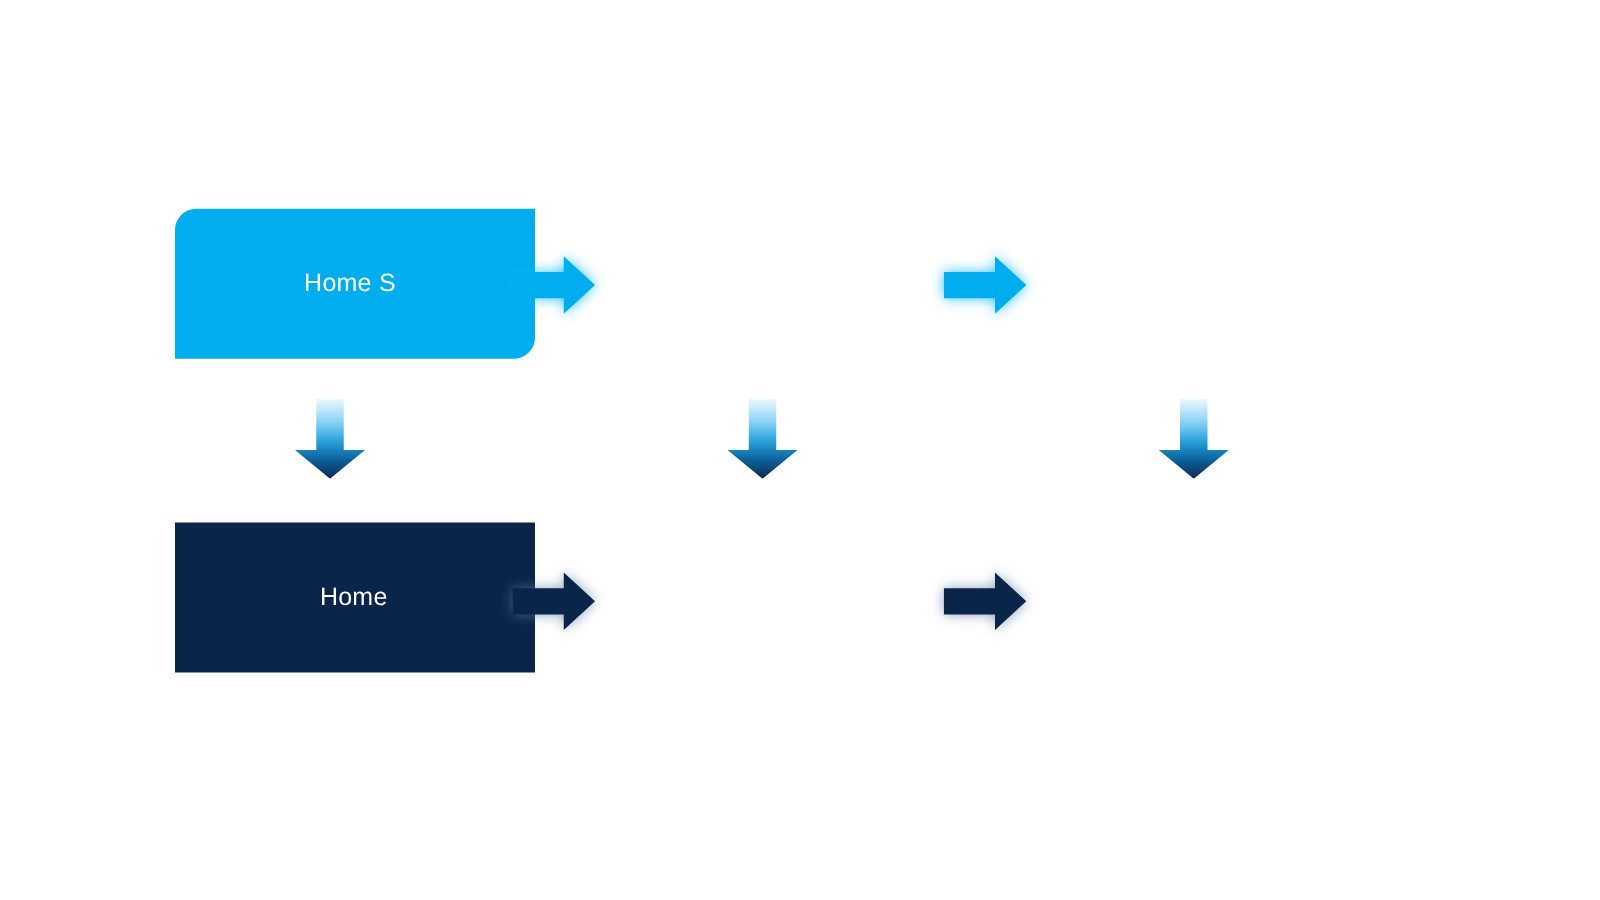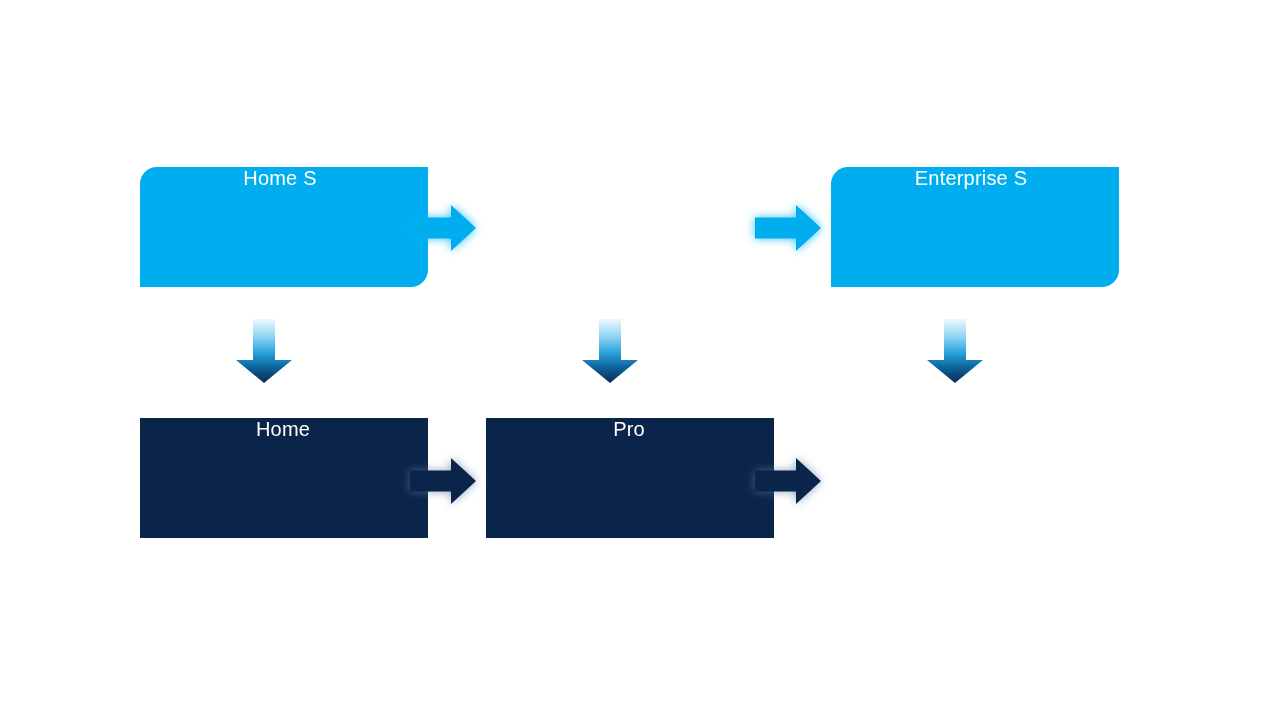--- a/index.html
+++ b/index.html
@@ -13,21 +13,21 @@
     width: 1280px;
     height: 720px;
     background: var(--background, #ffffff);
     overflow: hidden;
   }
   .box {
     position: absolute;
     width: 288px;
     height: 120px;
     display: flex;
-    align-items: flex-start;
+    align-items: center;
     justify-content: center;
     color: #ffffff;
     font-size: 20px;
     letter-spacing: 0.2px;
   }
   .box.top {
     background: var(--cyan, #00aeef);
     border-radius: 17px 0 17px 0;
     padding-right: 8px;
     box-sizing: border-box;
@@ -68,29 +68,23 @@
   svg { display: block; width: 100%; height: 100%; }
 </style>
 </head>
 <body>
 
 <div class="canvas">
 
   <div class="box top row-top col-0">
     <span>Home S</span>
   </div>
-  <div class="box top row-top col-2">
-    <span>Enterprise S</span>
-  </div>
 
   <div class="box bottom row-bottom col-0">
     <span>Home</span>
-  </div>
-  <div class="box bottom row-bottom col-1">
-    <span>Pro</span>
   </div>
 
   <div class="h-arrow cyan top-gap-0">
     <svg viewBox="0 0 66 46">
         <polygon fill="currentColor" points="0,12.5 41,12.5 41,0 66,23 41,46 41,33.5 0,33.5"></polygon>
       </svg>
   </div>
   <div class="h-arrow cyan top-gap-1">
     <svg viewBox="0 0 66 46">
         <polygon fill="currentColor" points="0,12.5 41,12.5 41,0 66,23 41,46 41,33.5 0,33.5"></polygon>

